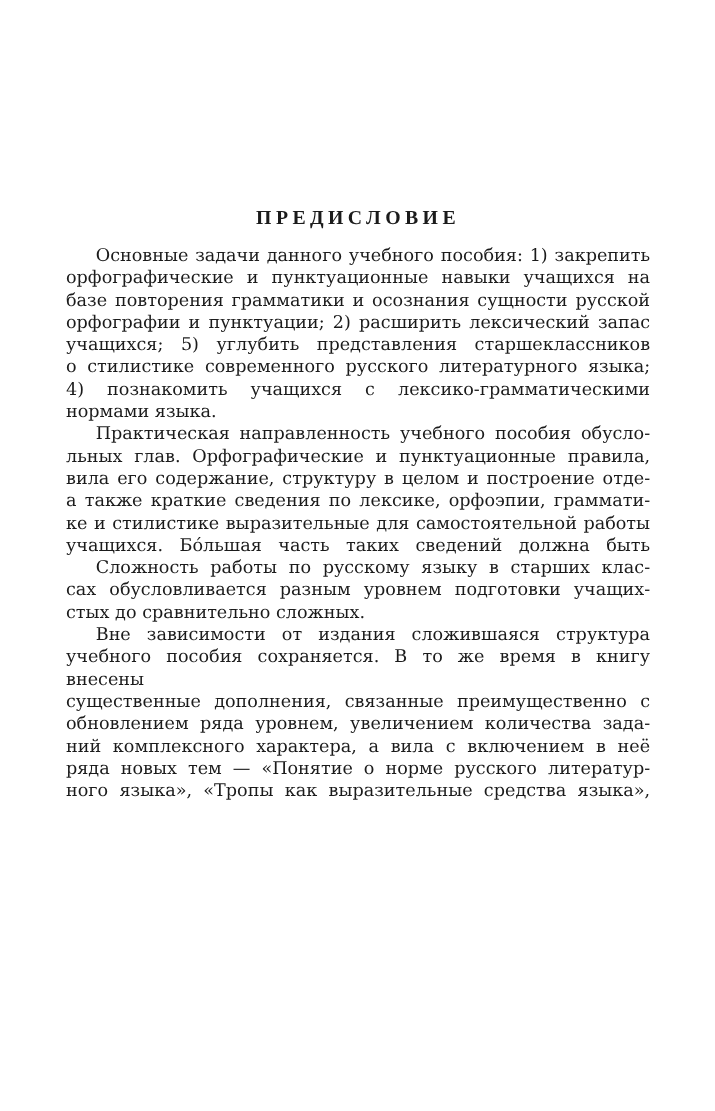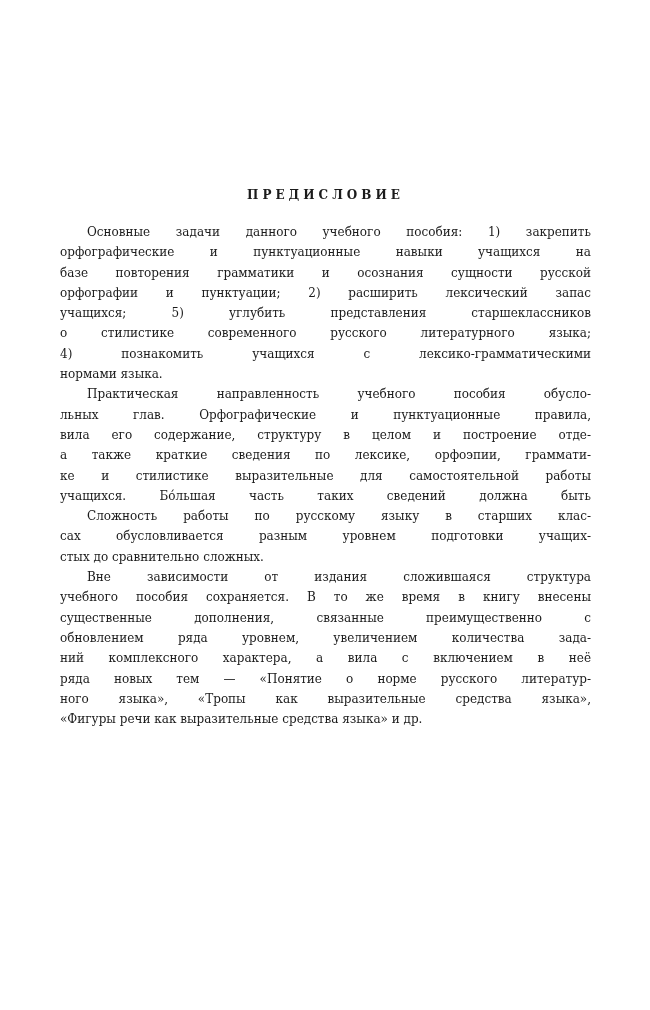--- a/index.html
+++ b/index.html
@@ -16,34 +16,35 @@
     position: absolute;
     inset: 0;
     background: #ffffff;
   }
   .title {
     position: absolute;
     left: 60px;
     width: 531px;
     top: 188px;
     text-align: center;
-    font-size: 12px;
+    font-size: 18px;
     font-weight: bold;
     letter-spacing: 4px;
     color: #1b1b1b;
     white-space: nowrap;
+    font-family: Liberation Serif, serif;
   }
   .text-block {
     position: absolute;
     left: 60px;
     top: 222px;
     width: 531px;
   }
   .line {
-    font-size: 12px;
+    font-size: 16px;
     line-height: 20.3px;
     color: #1b1b1b;
   }
   .just {
     text-align: justify;
     text-align-last: justify;
   }
   .indent {
     text-indent: 27px;
   }
@@ -78,16 +79,15 @@
         <div class="line">стых до сравнительно сложных.</div>
       </div>
       <div class="para">
         <div class="line indent just">Вне зависимости от издания сложившаяся структура</div>
         <div class="line just">учебного пособия сохраняется. В то же время в книгу внесены</div>
         <div class="line just">существенные дополнения, связанные преимущественно с</div>
         <div class="line just">обновлением ряда уровнем, увеличением количества зада-</div>
         <div class="line just">ний комплексного характера, а вила с включением в неё</div>
         <div class="line just">ряда новых тем — «Понятие о норме русского литератур-</div>
         <div class="line just">ного языка», «Тропы как выразительные средства языка»,</div>
-        <div class="line">«Фигуры речи как выразительные средства языка» и др.</div>
       </div>
     </div>
 </div>
 
 </body></html>

